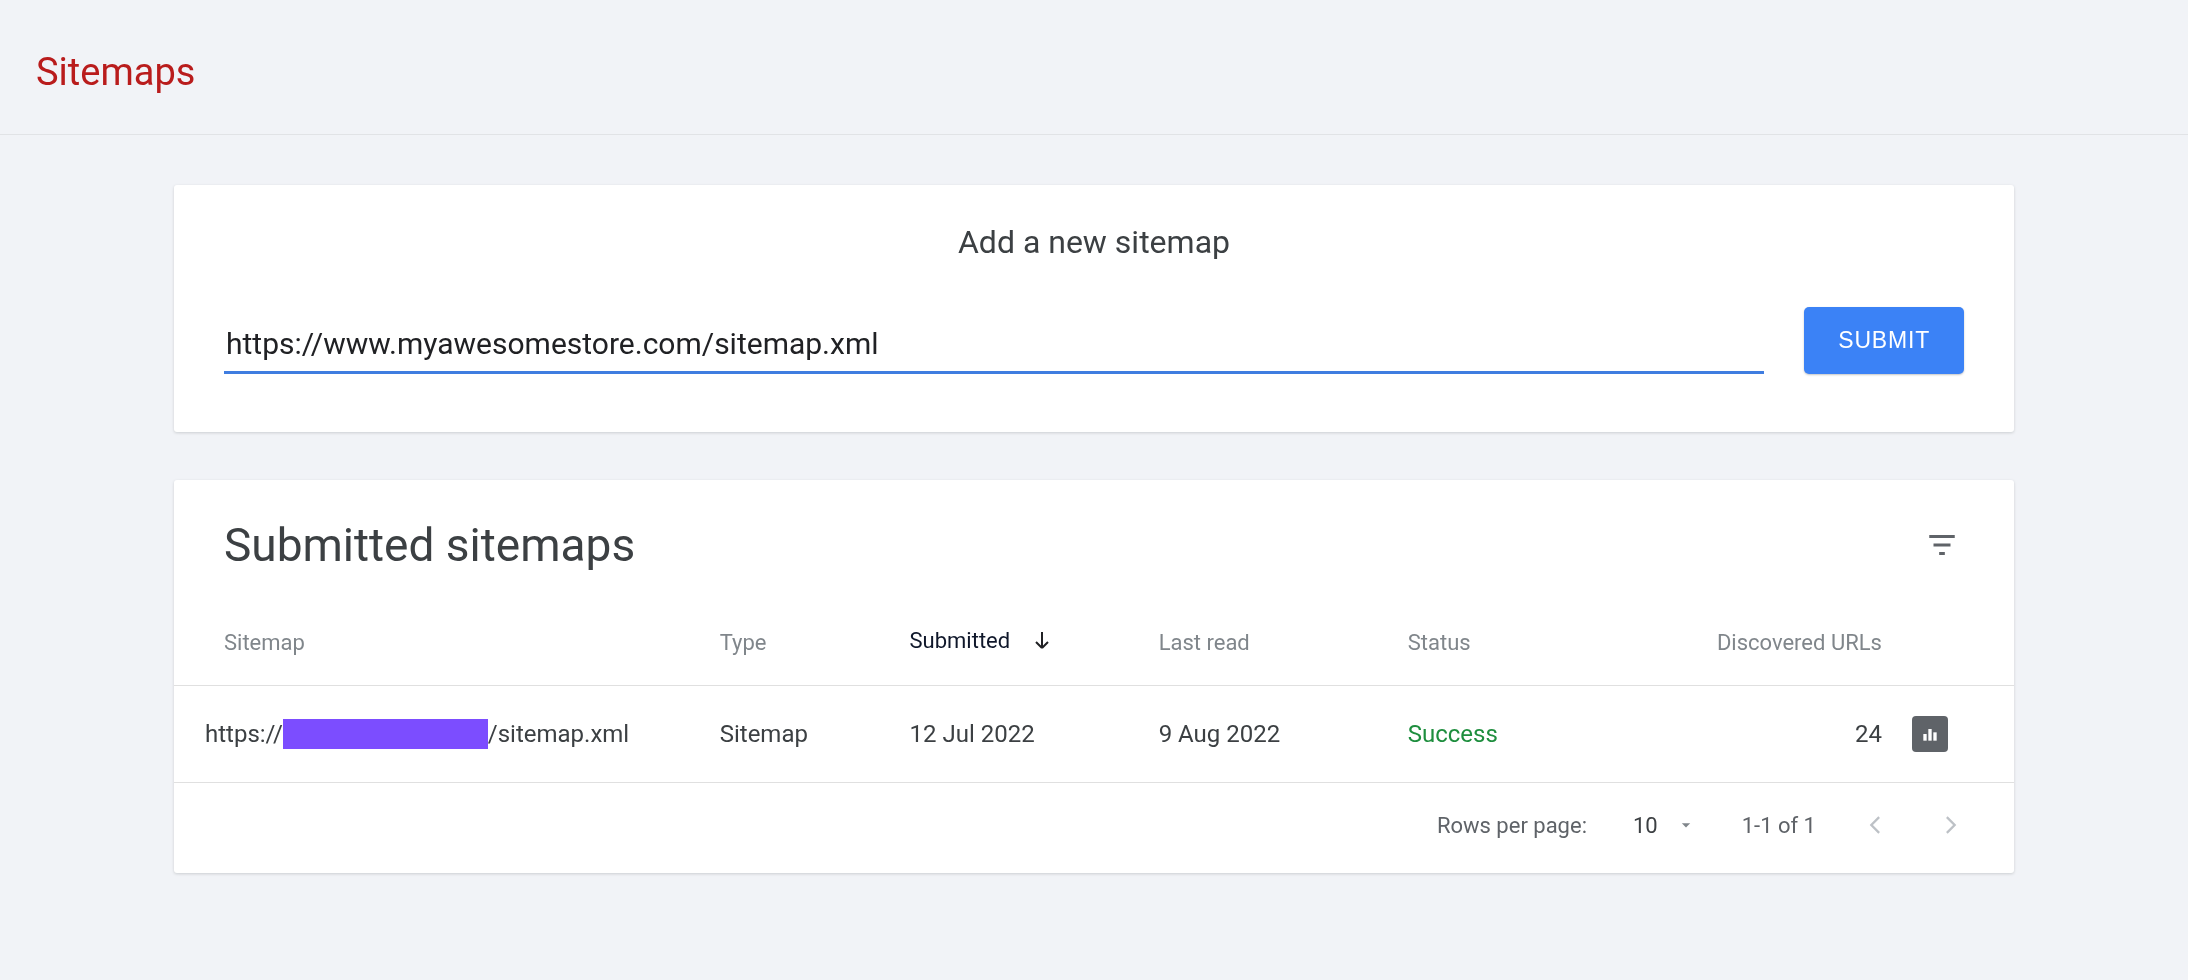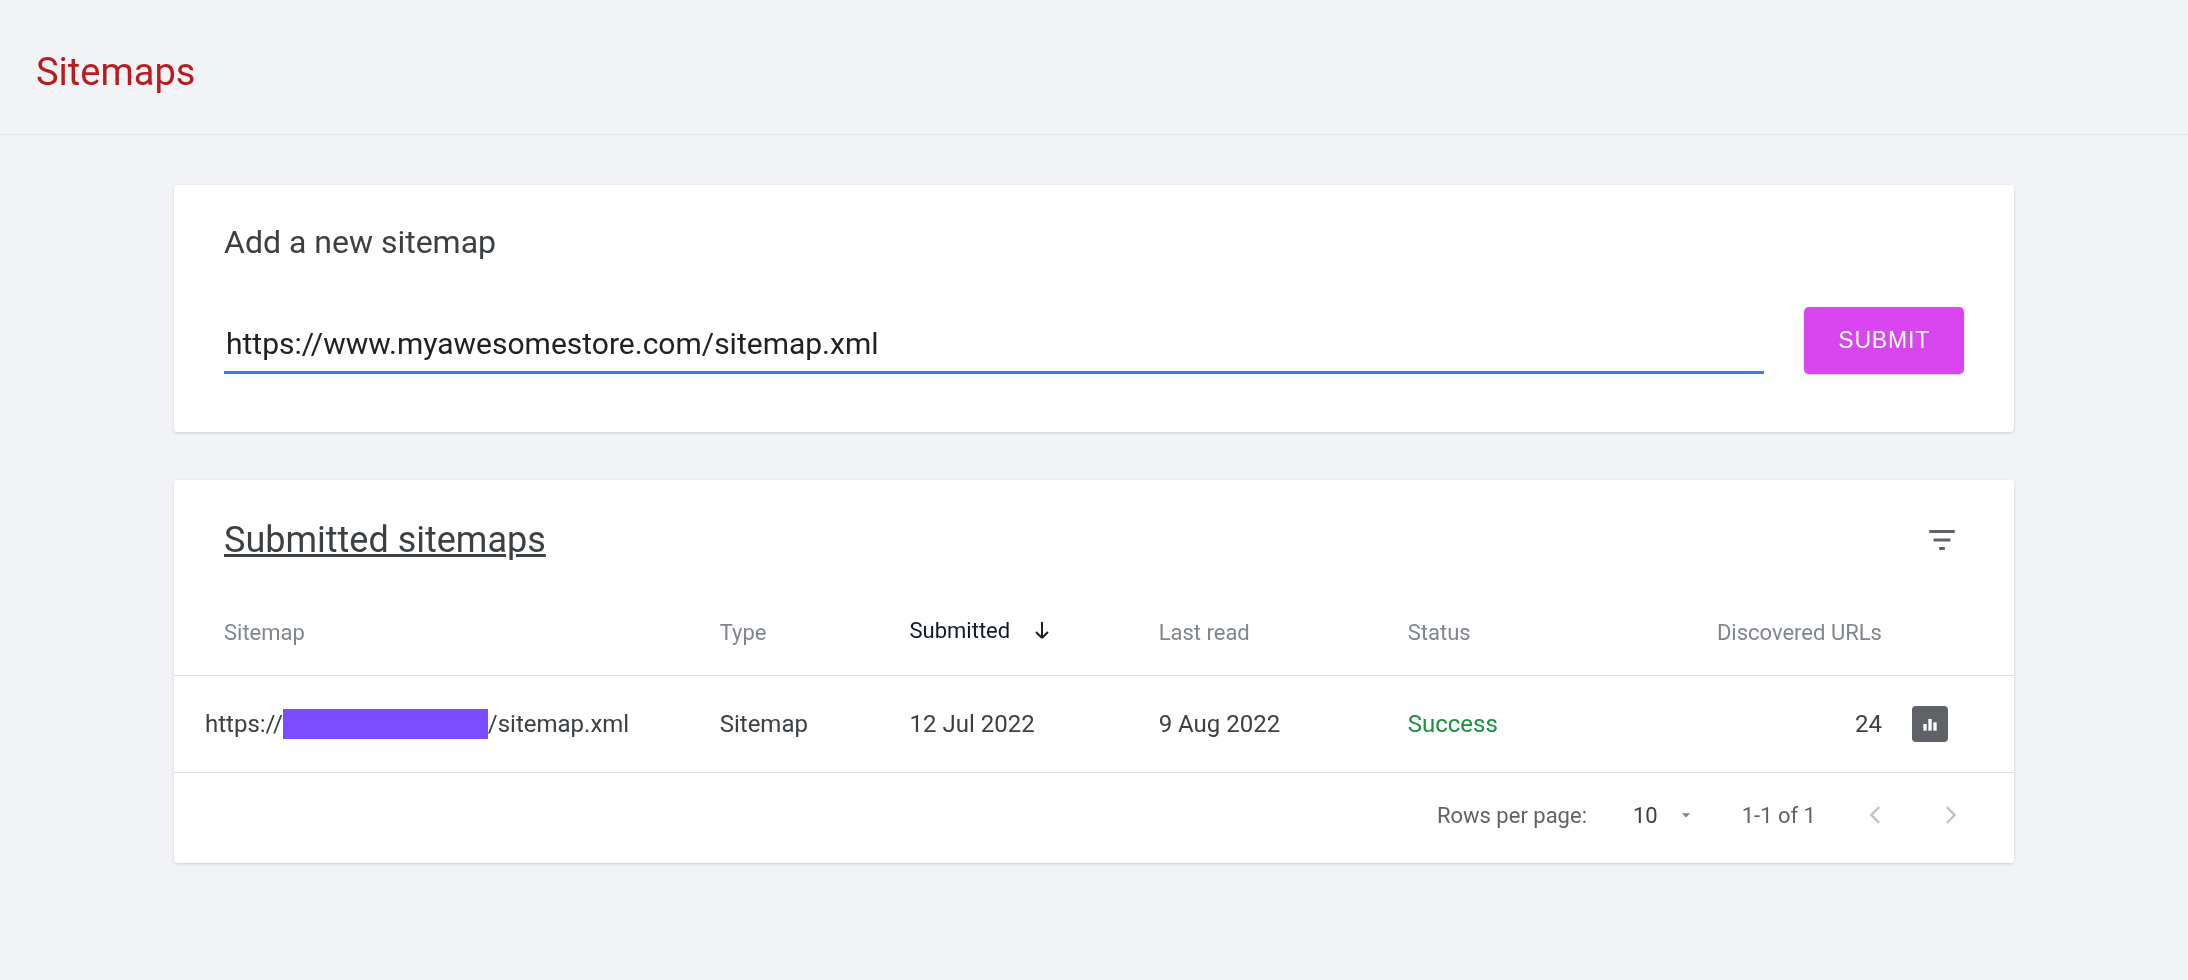--- a/index.html
+++ b/index.html
@@ -32,62 +32,62 @@
   }
   
   .add-card {
     padding: 38px 50px 58px 50px;
   }
   .add-title {
     font-size: 32px;
     font-weight: 400;
     color: #3c4043;
     margin-bottom: 46px;
+    text-align: center;
   }
   .add-row {
     display: flex;
     align-items: flex-end;
     gap: 40px;
   }
   .sitemap-input {
     flex: 1;
     font-size: 30px;
     font-family: inherit;
     color: #202124;
     border: none;
     border-bottom: 3px solid #3f7de0;
     padding: 6px 2px 10px 2px;
     outline: none;
     background: transparent;
   }
   .submit-btn {
-    background: #d946ef;
+    background: #3b82f6;
     color: #fff;
     font-size: 23px;
     font-weight: 500;
     letter-spacing: 0.8px;
     border: none;
     border-radius: 5px;
     padding: 20px 34px;
     cursor: pointer;
     box-shadow: 0 1px 2px rgba(60,64,67,0.3);
   }
   
   .list-card { padding: 0; }
   .list-header {
     display: flex;
     justify-content: space-between;
     align-items: center;
     padding: 38px 50px 40px 50px;
   }
   .list-title {
-    font-size: 36px;
-    font-weight: 400;
-    color: #3c4043;
-    text-decoration: underline;
+    font-size: 46px;
+    font-weight: 400;
+    color: #3c4043;
   }
   .filter-btn {
     width: 44px;
     height: 44px;
     display: flex;
     align-items: center;
     justify-content: center;
     cursor: pointer;
     color: #5f6368;
   }

